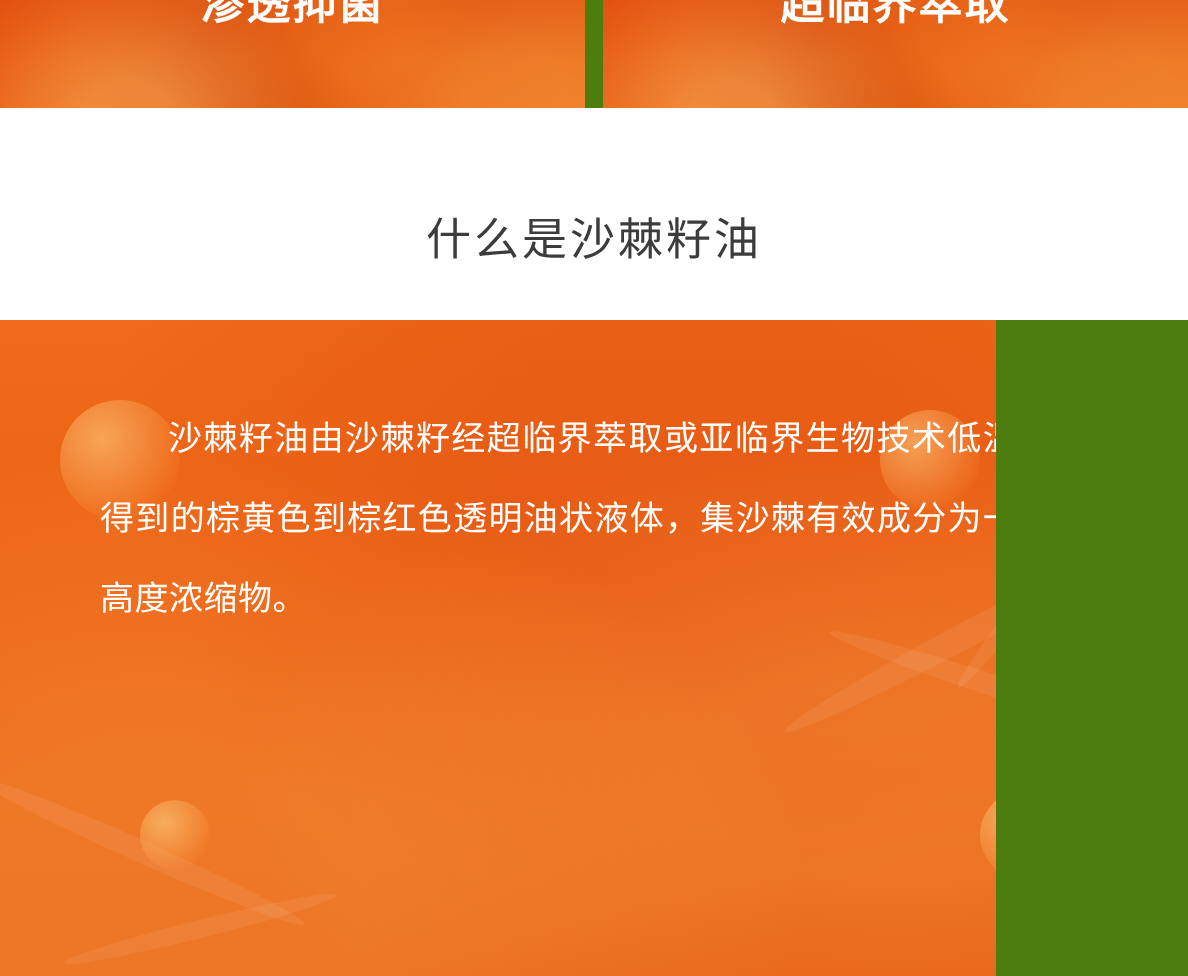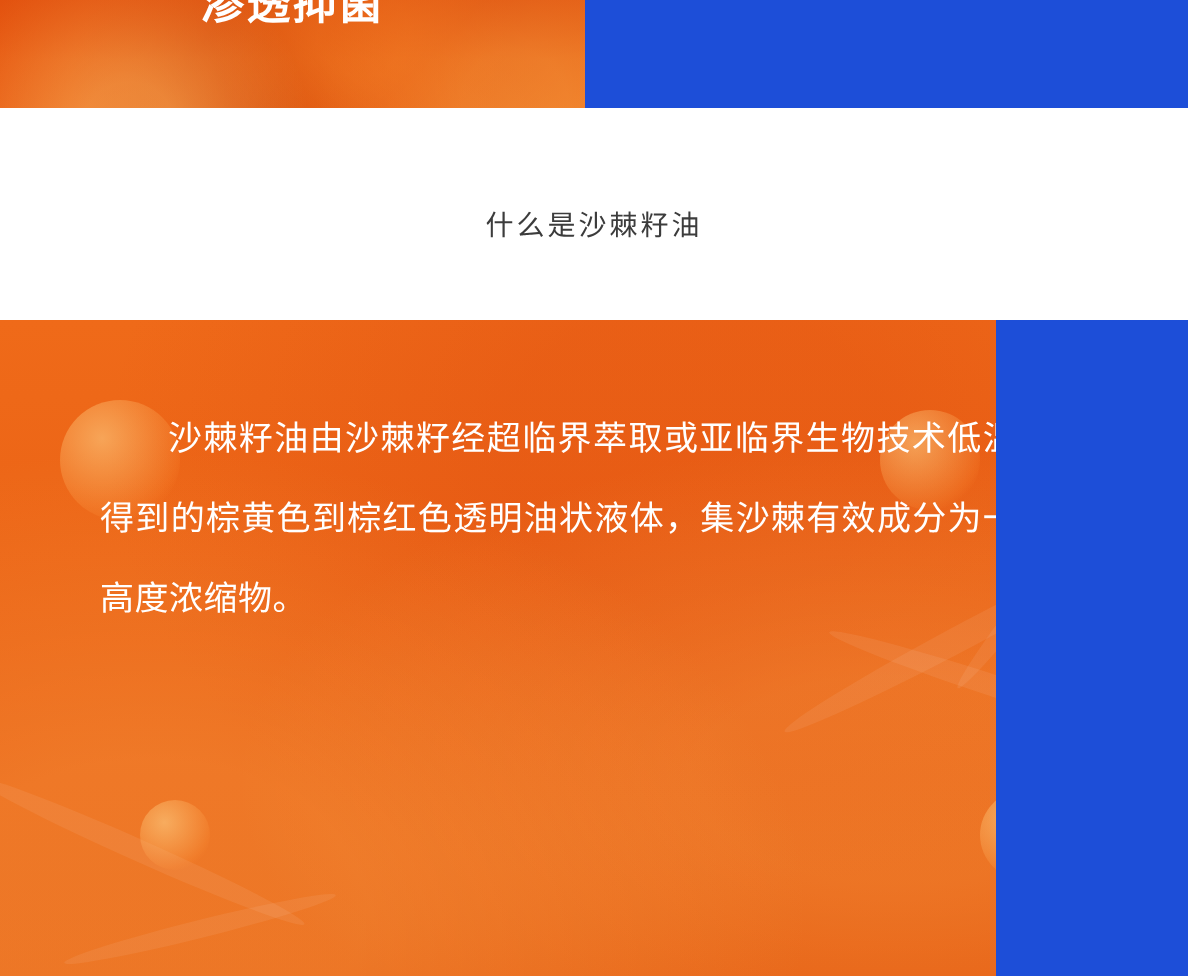--- a/index.html
+++ b/index.html
@@ -12,21 +12,21 @@
     height: 976px;
     overflow: hidden;
     font-family: "Liberation Sans", sans-serif;
     -webkit-font-smoothing: antialiased;
   }
 
   .page {
     position: relative;
     width: 1188px;
     height: 976px;
-    background: #1d4ed8;
+    background: #4d7c0f;
   }
 
   
   .cards {
     position: absolute;
     top: 0;
     left: 0;
     width: 1188px;
     height: 108px;
     display: flex;
@@ -86,21 +86,21 @@
     width: 1188px;
     height: 212px;
     background: #ffffff;
   }
   .section-heading {
     position: absolute;
     left: 0;
     right: 0;
     top: 95px;
     text-align: center;
-    font-size: 28px;
+    font-size: 45px;
     color: #3c3c3c;
     font-weight: 400;
     letter-spacing: 3px;
   }
 
   
   .body-panel {
     position: absolute;
     top: 320px;
     left: 0;
@@ -157,20 +157,25 @@
 <div class="page">
 
   <div class="cards">
 
     <div class="card card-a">
       <div class="card-photo"></div>
       <div class="card-scrim"></div>
       <div class="card-title">渗透抑菌</div>
     </div>
 
+    <div class="card card-b">
+      <div class="card-photo variant-b"></div>
+      <div class="card-scrim"></div>
+      <div class="card-title">超临界萃取</div>
+    </div>
 
   </div>
 
   <div class="section-heading-band">
     <div class="section-heading">什么是沙棘籽油</div>
   </div>
 
   <div class="body-panel">
     <div class="leaf l1"></div>
     <div class="leaf l2"></div>

